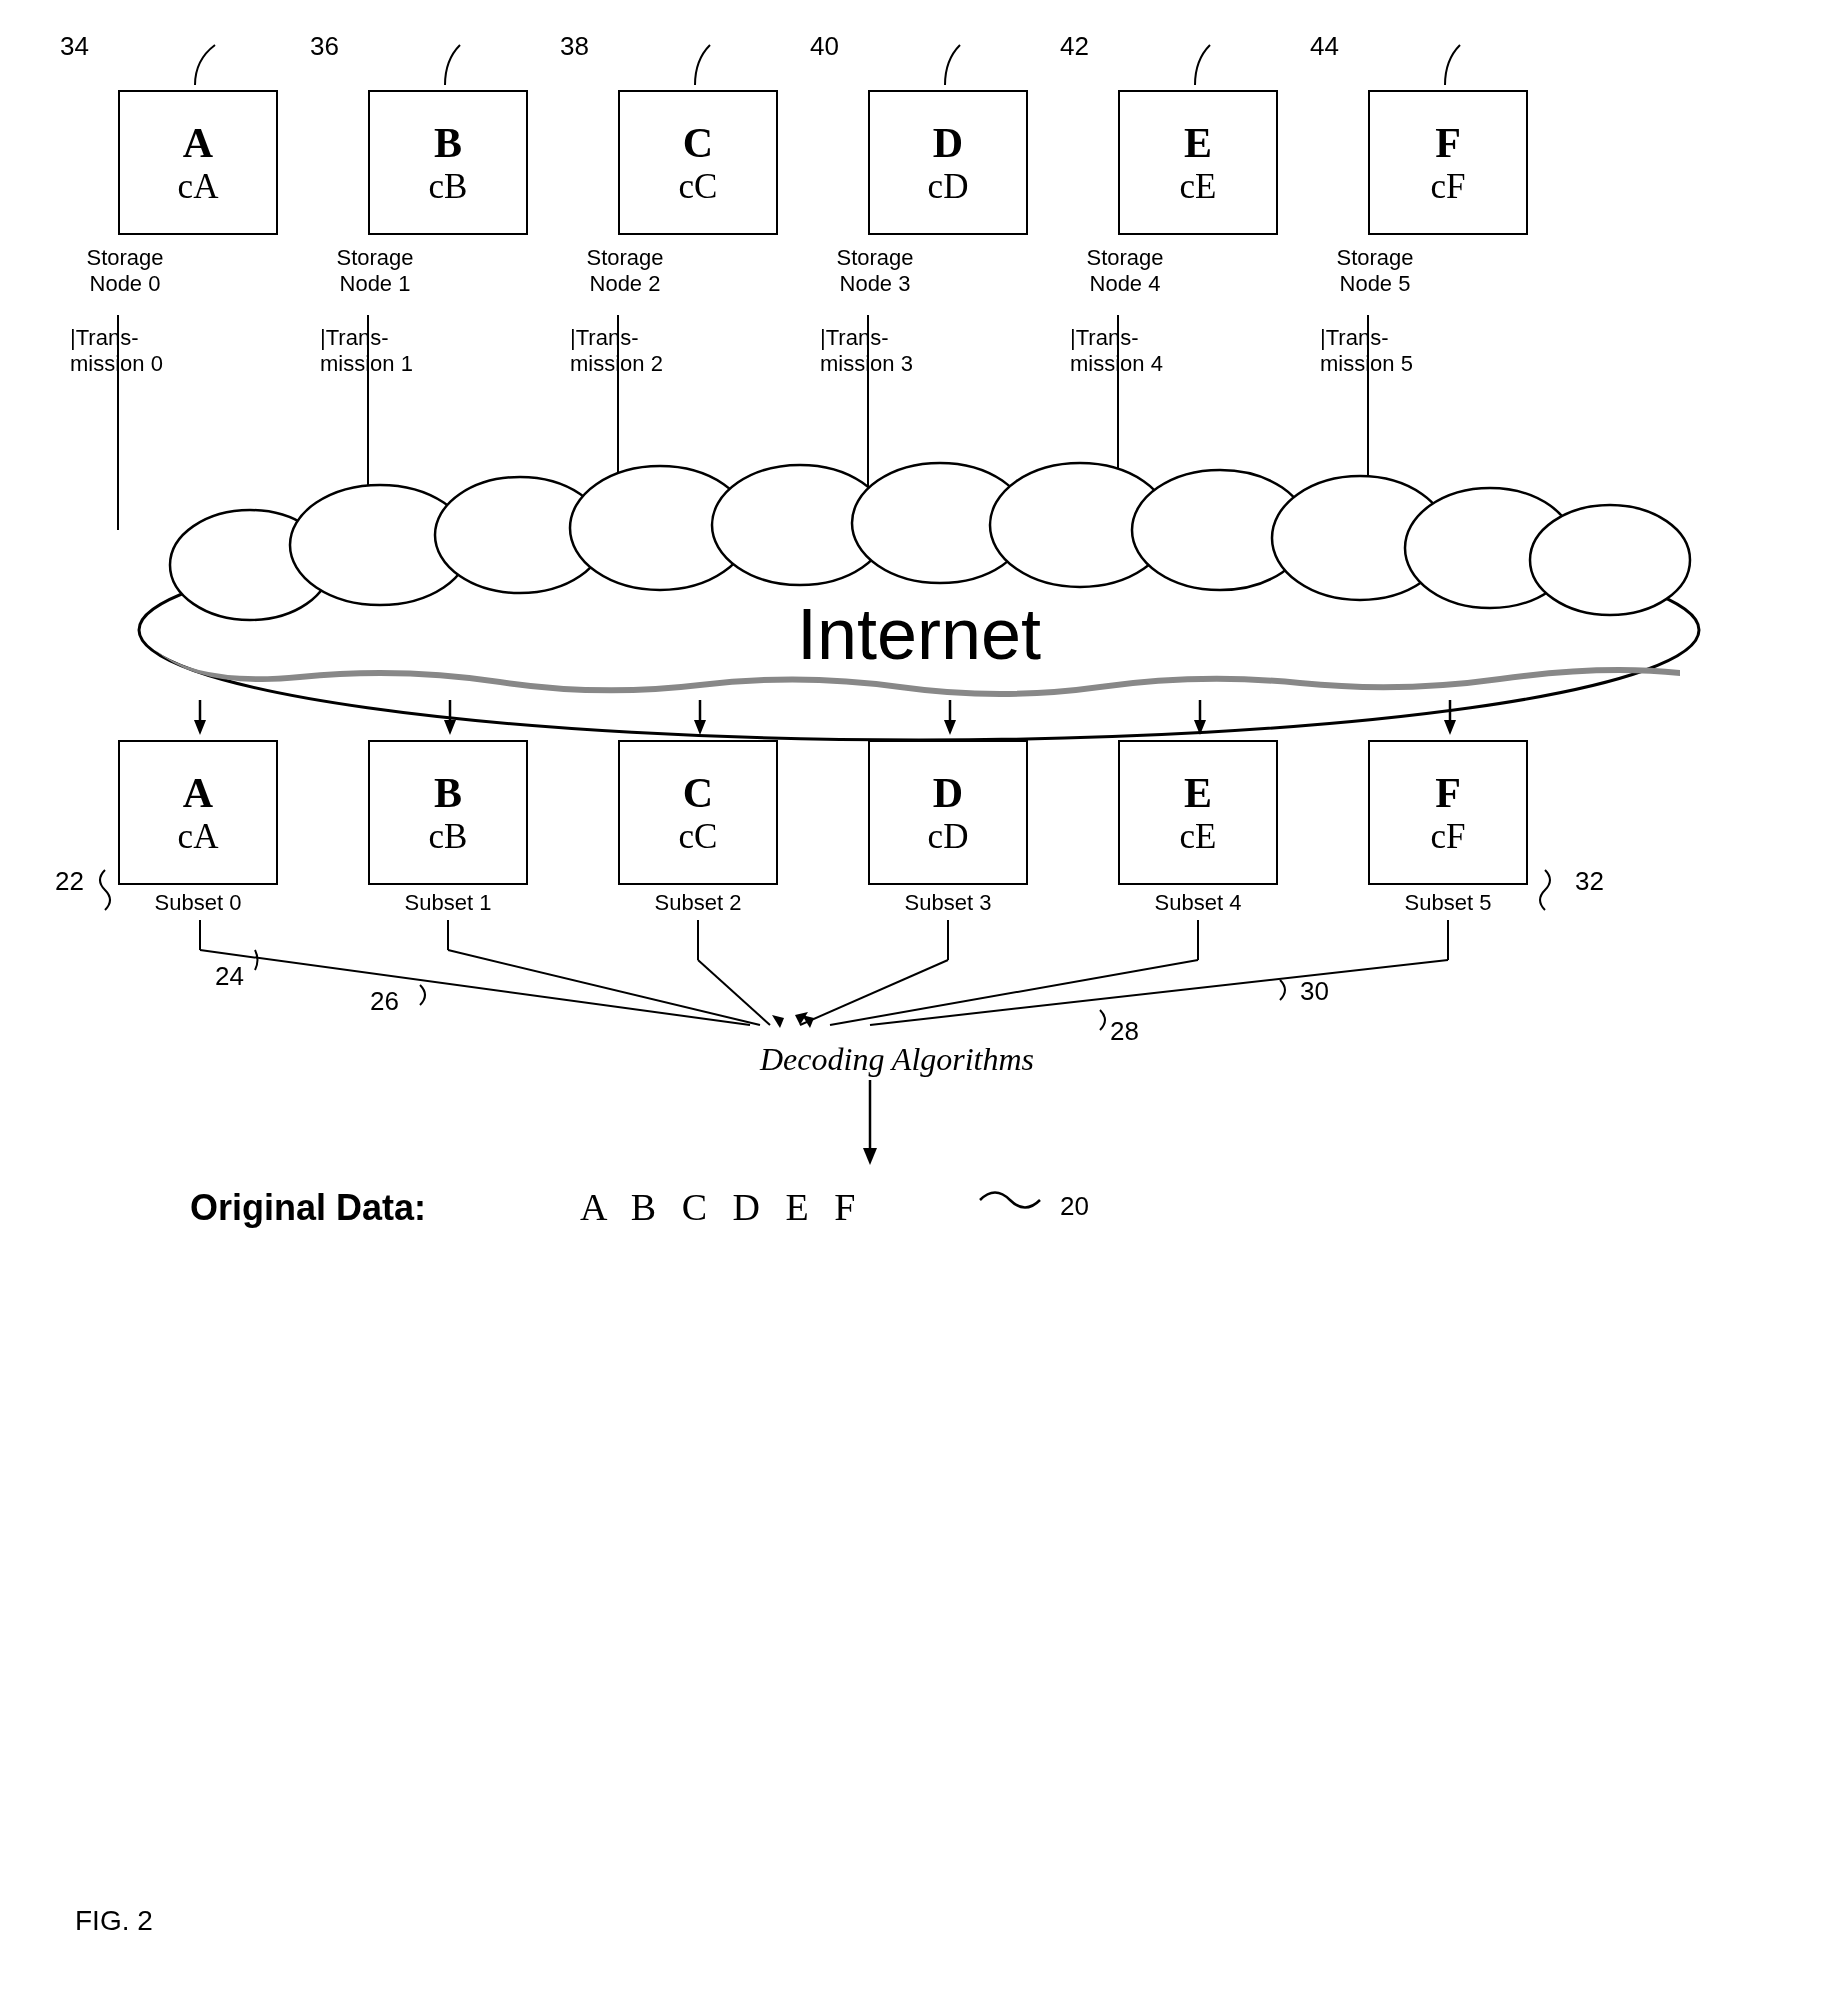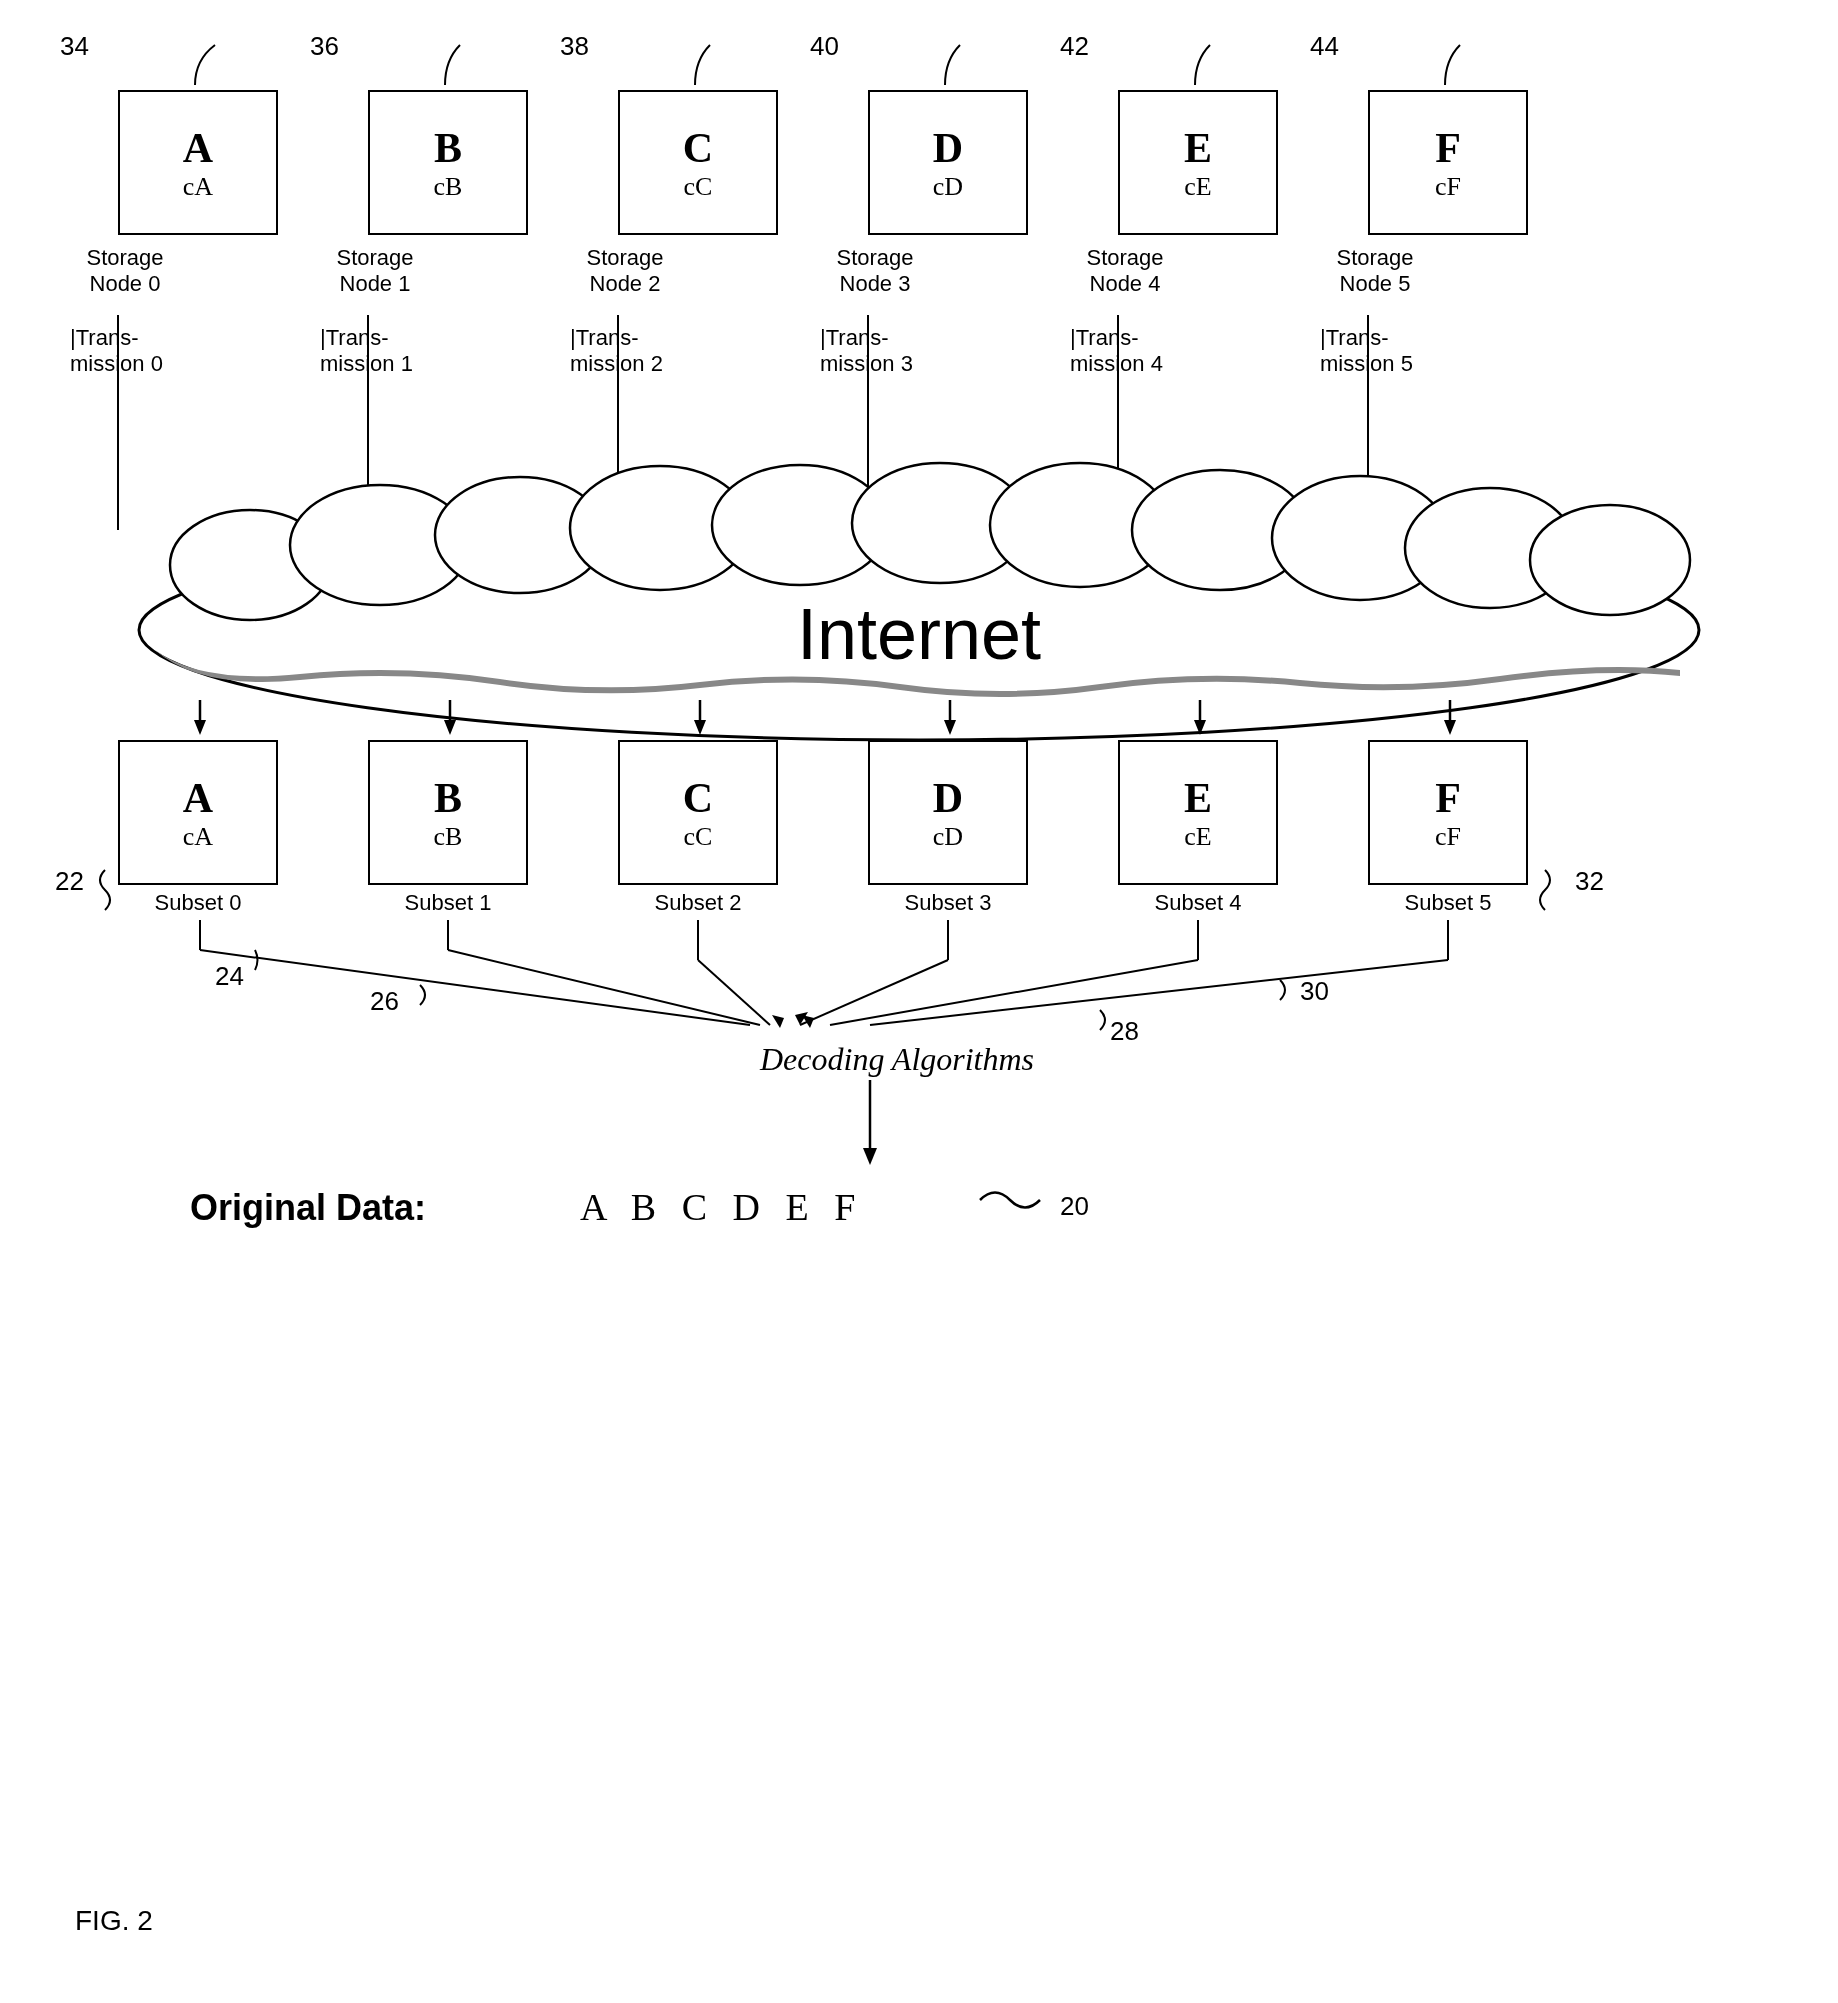--- a/index.html
+++ b/index.html
@@ -31,21 +31,21 @@
       height: 145px;
     }
 
     .node-box .letter {
       font-size: 42px;
       font-weight: bold;
       font-family: 'Times New Roman', serif;
     }
 
     .node-box .code {
-      font-size: 26px;
+      font-size: 35px;
       font-family: 'Times New Roman', serif;
     }
 
     
     .svg-overlay {
       position: absolute;
       top: 0;
       left: 0;
       width: 1838px;
       height: 2003px;

